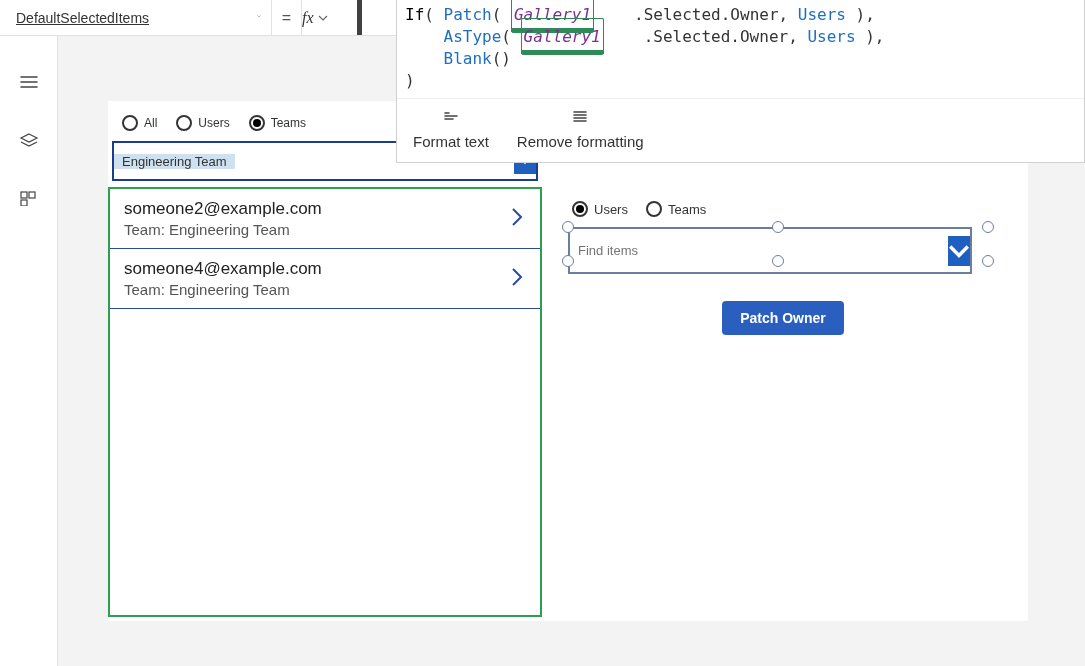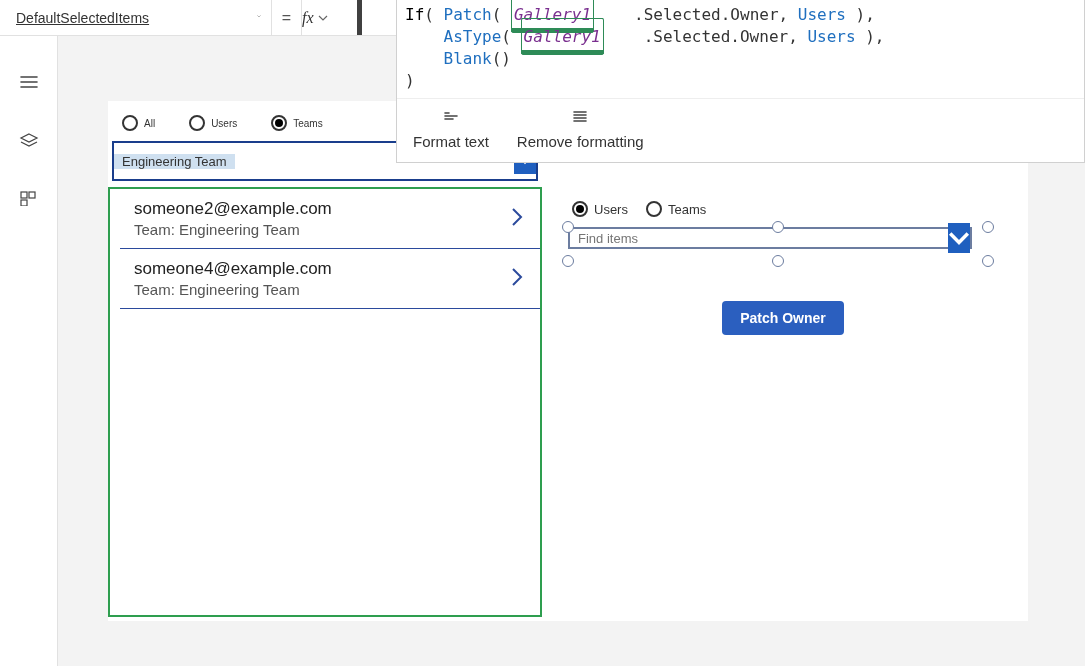--- a/index.html
+++ b/index.html
@@ -32,43 +32,43 @@
   
   .leftrail { position: absolute; left: 0; top: 36px; bottom: 0; width: 58px; background: #fff; border-right: 1px solid #e1e1e1; display: flex; flex-direction: column; align-items: center; padding-top: 38px; gap: 42px; }
   .rail-icon { width: 20px; height: 16px; }
 
   
   .canvas-bg { position: absolute; left: 58px; top: 36px; right: 0; bottom: 0; background: #f3f3f3; }
   .screen { position: absolute; left: 50px; top: 65px; width: 920px; height: 520px; background: #fff; }
 
   
   .left-panel { position: absolute; left: 0; top: 0; width: 434px; height: 520px; }
-  .radios-row { display: flex; align-items: center; gap: 34px; padding: 14px 12px 10px 14px; font-size: 10px; }
+  .radios-row { display: flex; align-items: center; gap: 19px; padding: 14px 12px 10px 14px; font-size: 12px; }
   .radio { display: flex; align-items: center; gap: 6px; cursor: pointer; }
   .radio-circle { width: 16px; height: 16px; border: 2px solid #333; border-radius: 50%; display: inline-flex; align-items: center; justify-content: center; }
   .radio-circle.selected::after { content: ""; width: 8px; height: 8px; background: #000; border-radius: 50%; }
 
   .dropdown1 { margin: 0 4px 0 4px; height: 40px; border: 2px solid #1a3e8c; display: flex; align-items: center; justify-content: space-between; background: #fff; position: relative; }
   .dropdown1 .dd-text { padding: 0 8px; font-size: 13px; color: #333; background: #cfe0f0; }
   .dd-btn { width: 22px; height: 26px; background: #1f5fbf; display: flex; align-items: center; justify-content: center; }
   .dd-btn svg { width: 10px; height: 10px; }
 
-  .gallery { margin: 6px 0 0 0; border: 2px solid #2e9e4f; height: 430px; padding-left: 10px; }
+  .gallery { margin: 6px 0 0 0; border: 2px solid #2e9e4f; height: 430px; }
   .gallery-item { padding: 10px 14px 10px 14px; border-bottom: 1px solid #2b4a9c; display: flex; align-items: center; justify-content: space-between; }
   .gi-main .gi-title { font-size: 17px; color: #222; }
   .gi-main .gi-sub { font-size: 15px; color: #555; margin-top: 2px; }
   .gi-chevron svg { width: 18px; height: 24px; }
 
   
   .right-panel { position: absolute; left: 460px; top: 100px; width: 430px; }
   .radios-row2 { display: flex; align-items: center; gap: 18px; font-size: 13px; margin-bottom: 10px; padding-left: 4px; }
 
   
   .combo-select-wrap { position: relative; width: 420px; height: 34px; margin-top: 2px; }
-  .combo-box { position: absolute; left: 0; top: 0; right: 16px; height: 22px; border: 2px solid #6c7da0; background: #fff; display: flex; align-items: center; }
+  .combo-box { position: absolute; left: 0; top: 0; right: 16px; height: 47px; border: 2px solid #6c7da0; background: #fff; display: flex; align-items: center; }
   .combo-box input { flex: 1; border: none; outline: none; font-size: 13px; padding: 0 8px; color: #555; background: transparent; }
   .combo-dd { width: 22px; height: 30px; background: #1f5fbf; display: flex; align-items: center; justify-content: center; margin-right: 0; }
   .handle { position: absolute; width: 12px; height: 12px; background: #fff; border: 1.5px solid #6c7da0; border-radius: 50%; }
   .h-tl { left: -6px; top: -6px; }
   .h-tr { right: -6px; top: -6px; }
   .h-bl { left: -6px; bottom: -6px; }
   .h-br { right: -6px; bottom: -6px; }
   .h-tc { left: 50%; top: -6px; margin-left: -6px; }
   .h-bc { left: 50%; bottom: -6px; margin-left: -6px; }
 

